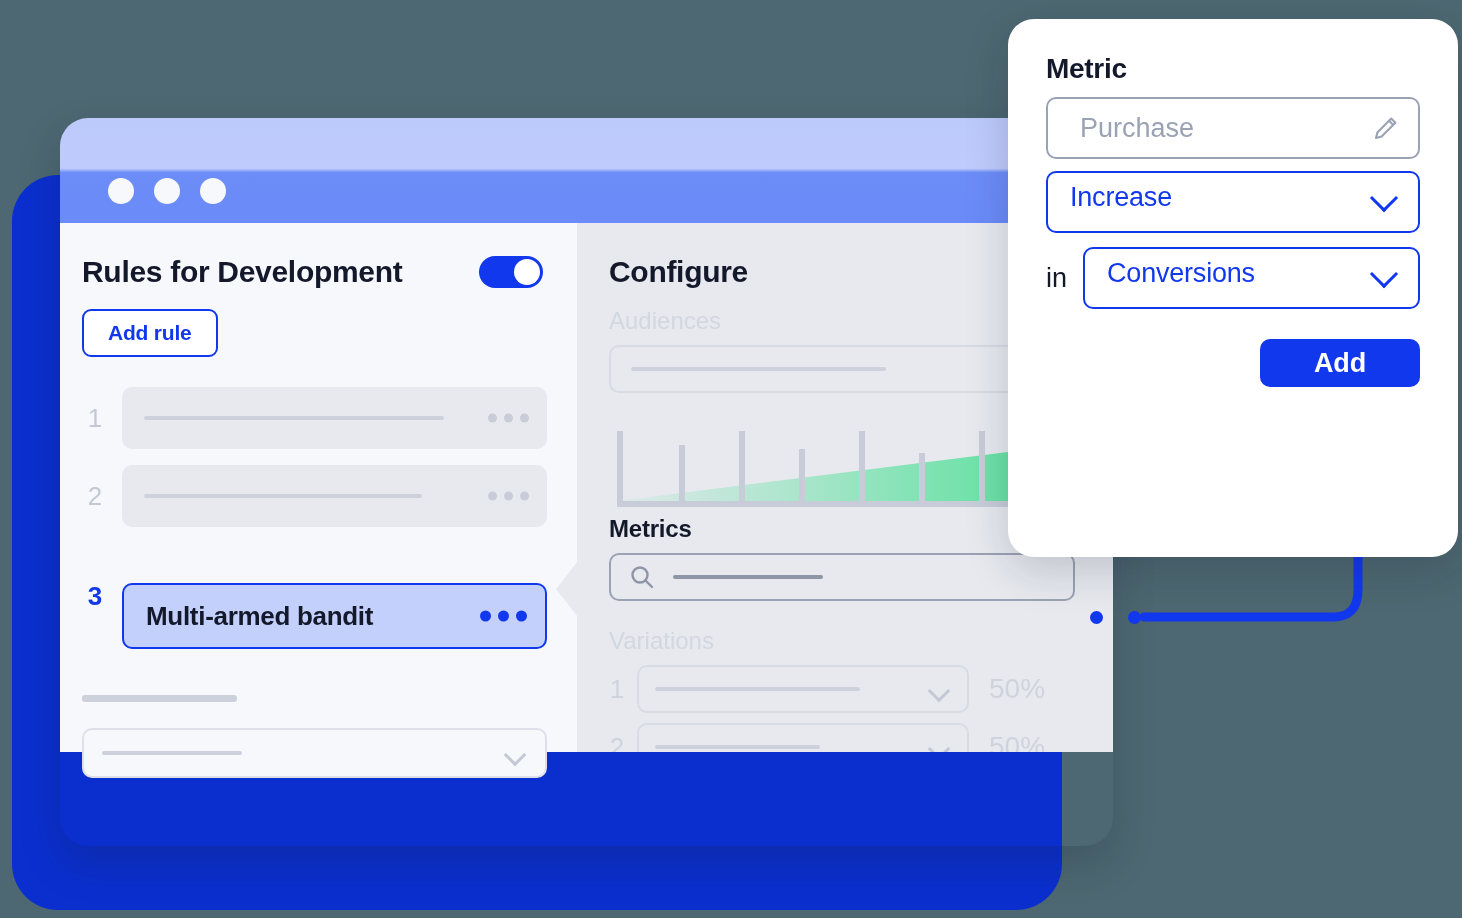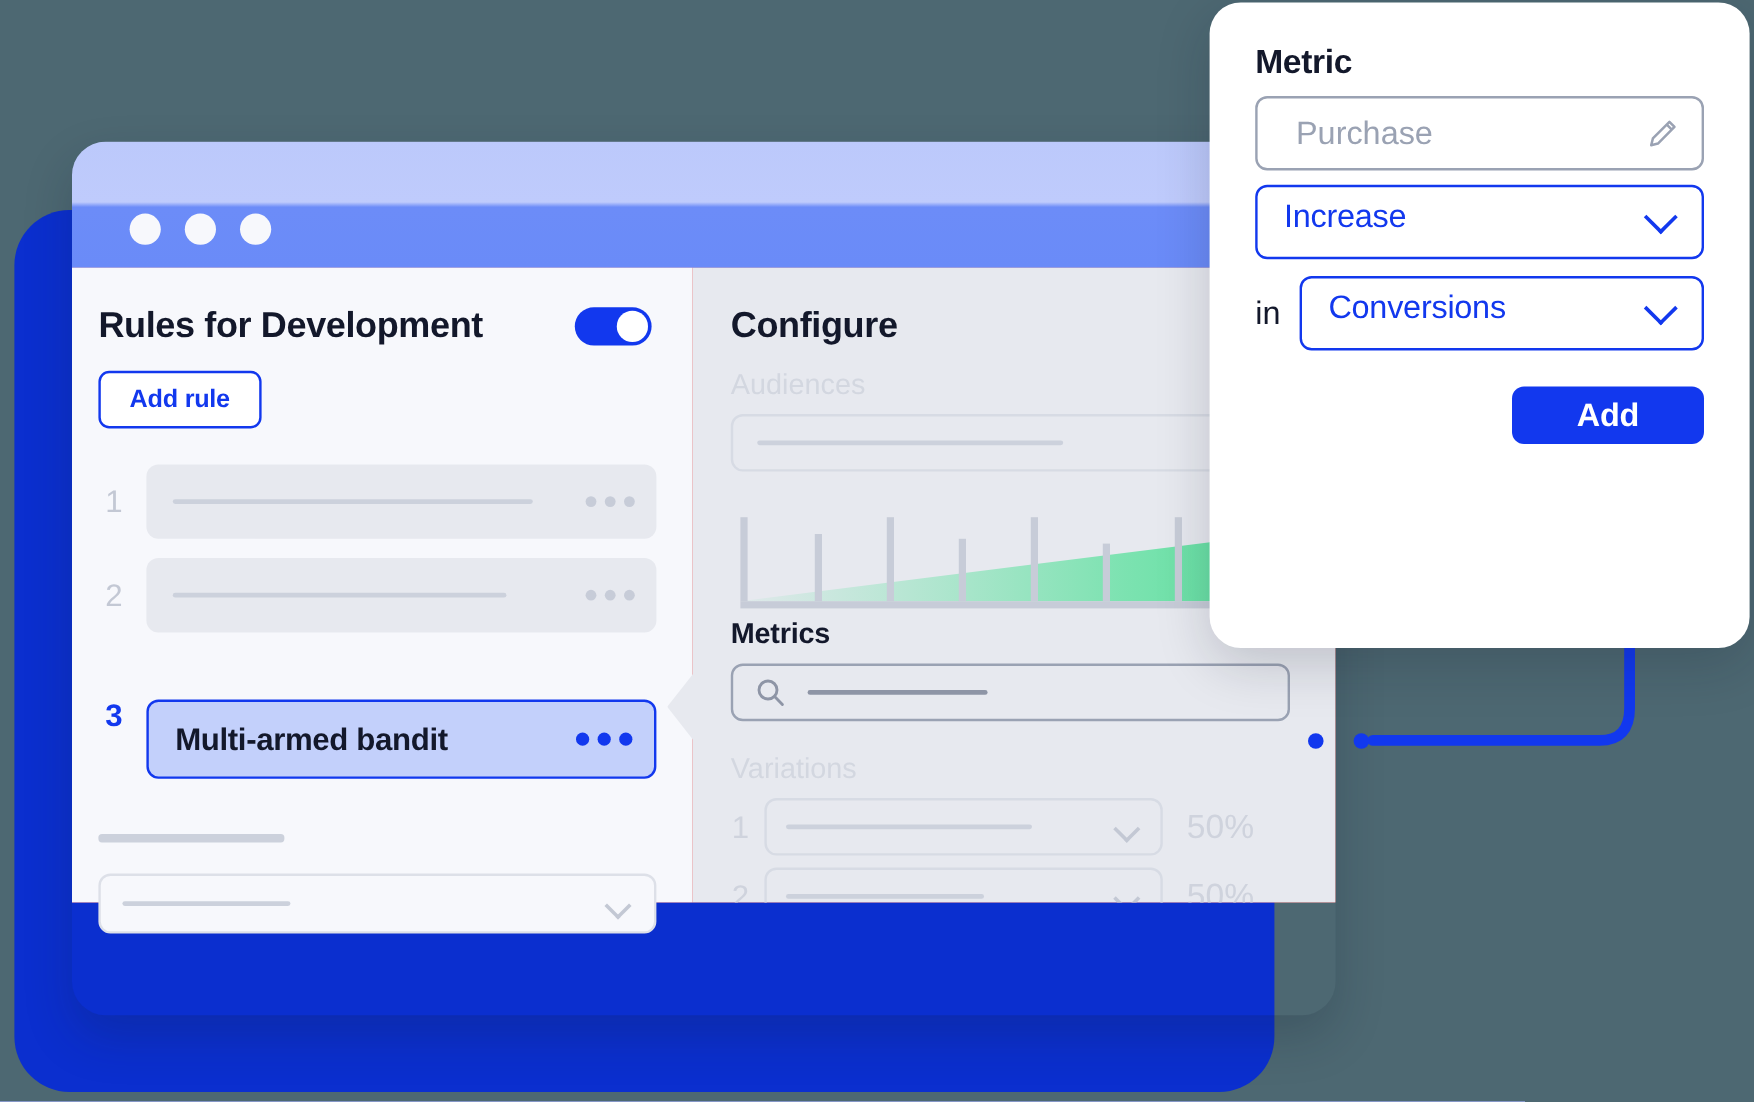--- a/index.html
+++ b/index.html
@@ -43,21 +43,21 @@
     display: flex; gap: 20px;
   }
   .tb-dot {
     width: 26px; height: 26px; border-radius: 50%;
     background: #f7f8fc;
   }
 
   .win-body {
     display: flex;
     height: 529px;
-    background: #ef4444;
+    background: #d946ef;
   }
 
   
   .left-pane {
     position: relative;
     width: 517px;
     background: #f7f8fc;
     padding: 32px 30px 0 22px;
     flex: 0 0 517px;
   }
@@ -248,21 +248,21 @@
   }
   .arrow-svg {
     position: absolute;
     left: 1140px; top: 480px;
     width: 300px; height: 160px;
   }
 
   
   .popover {
     position: absolute;
-    left: 1008px; top: 2px;
+    left: 1008px; top: 19px;
     width: 450px; height: 538px;
     background: #ffffff;
     border-radius: 26px;
     box-shadow: 0 14px 44px rgba(16,24,40,.18);
     padding: 34px 38px;
   }
   .pop-label {
     font-size: 28px; font-weight: 700;
     color: #13182b; letter-spacing: -.3px;
   }

